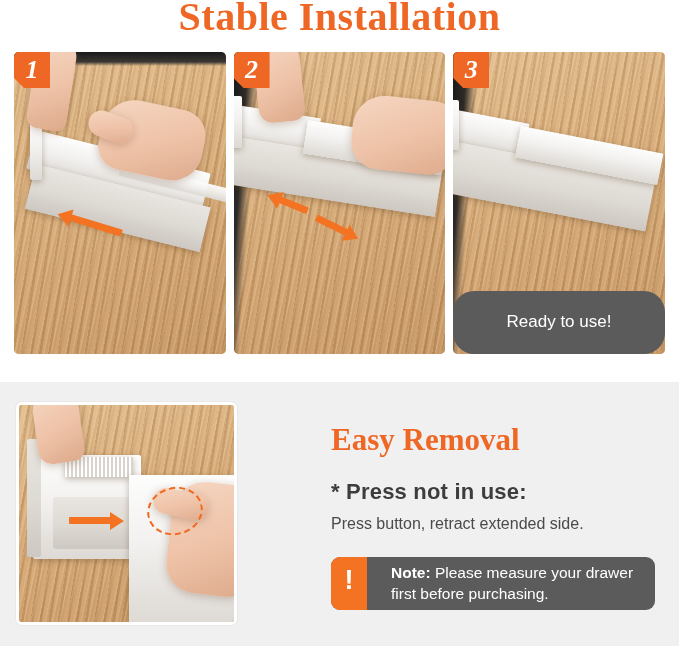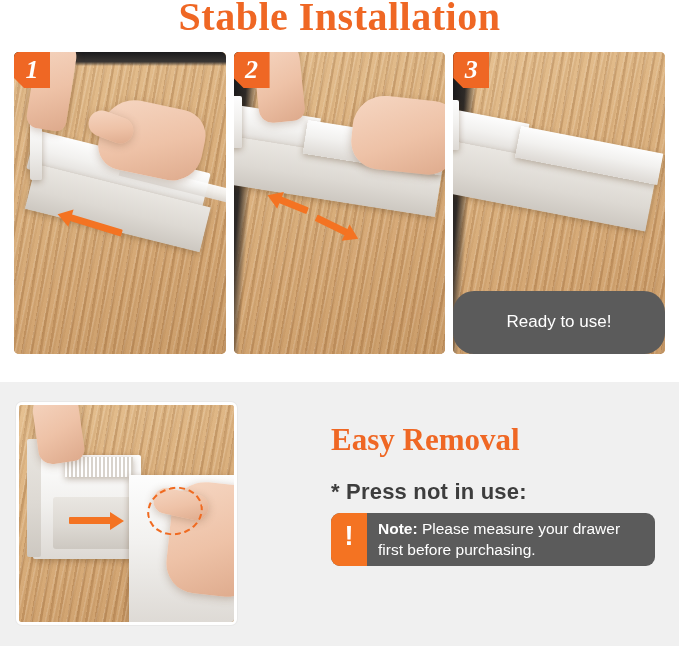--- a/index.html
+++ b/index.html
@@ -108,21 +108,21 @@
   .note{
     position:relative;display:flex;align-items:stretch;
     width:324px;border-radius:9px;overflow:hidden;background:#5b5b5b;
   }
   .note-icon{
     flex:0 0 36px;background:#f47322;color:#fff;
     font-size:27px;font-weight:bold;line-height:46px;text-align:center;
   }
   .note-body{
     flex:1;color:#ffffff;font-size:15.5px;line-height:21px;
-    padding:5px 10px 6px 11px;
+    padding:5px 10px 6px 24px;
   }
   .note-body b{font-weight:bold;}
 </style>
 </head>
 <body>
 
 <div class="page">
 
   <div class="title">Stable Installation</div>
 
@@ -198,20 +198,21 @@
       <div class="dashed-circle" style="left:128px;top:82px;width:52px;height:44px;transform:rotate(-14deg);"></div>
       <div class="arrow right" style="left:50px;top:112px;width:42px;">
         <div class="shaft" style="width:42px;"></div>
           <div class="head"></div>
       </div>
     </div>
 
     <div class="right-col">
       <div class="easy-title">Easy Removal</div>
       <div class="sub-head">* Press not in use:</div>
+      <div class="sub-text">Press button, retract extended side.</div>
 
       <div class="note">
         <div class="note-icon">!</div>
         <div class="note-body"><b>Note:</b><span> Please measure your drawer first before purchasing.</span></div>
       </div>
     </div>
 
   </div>
 </div>
 

